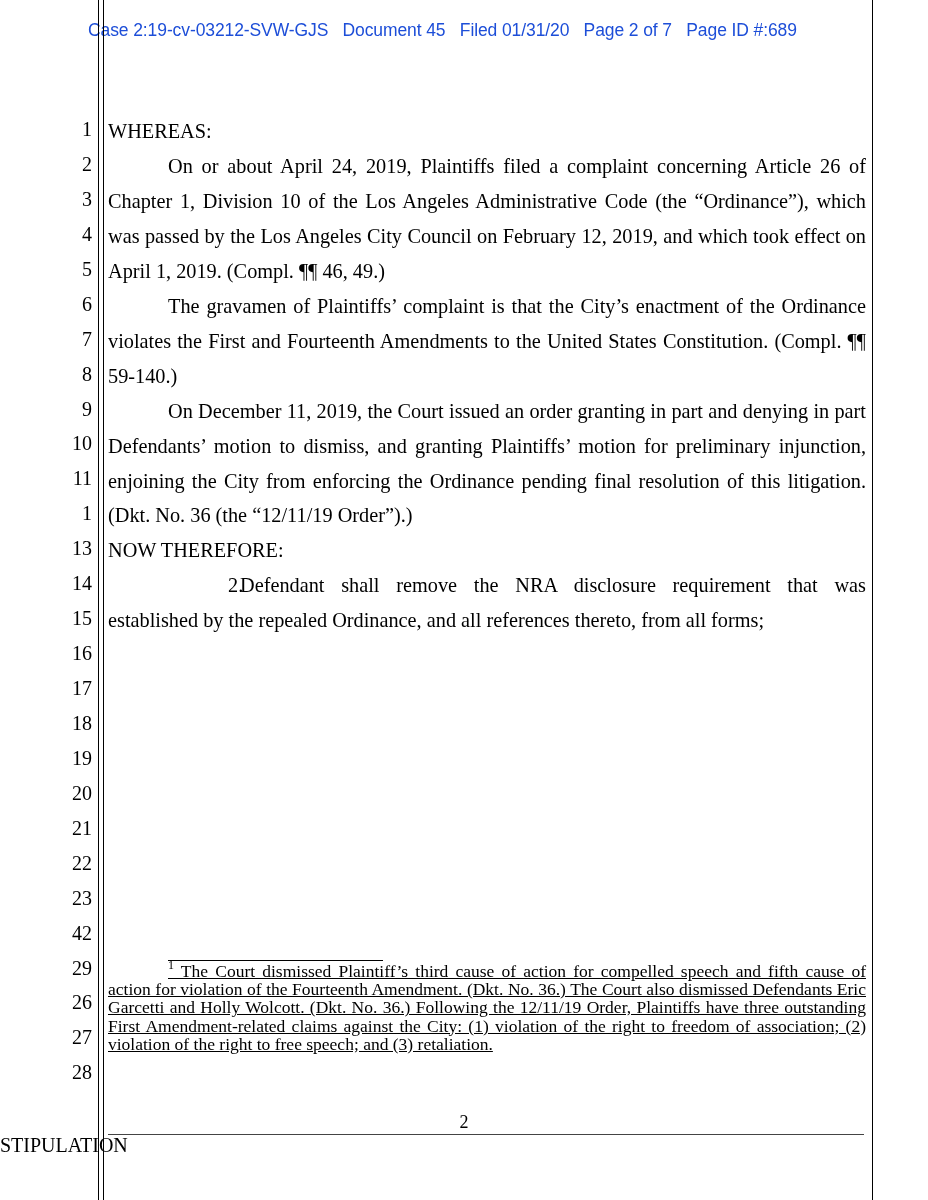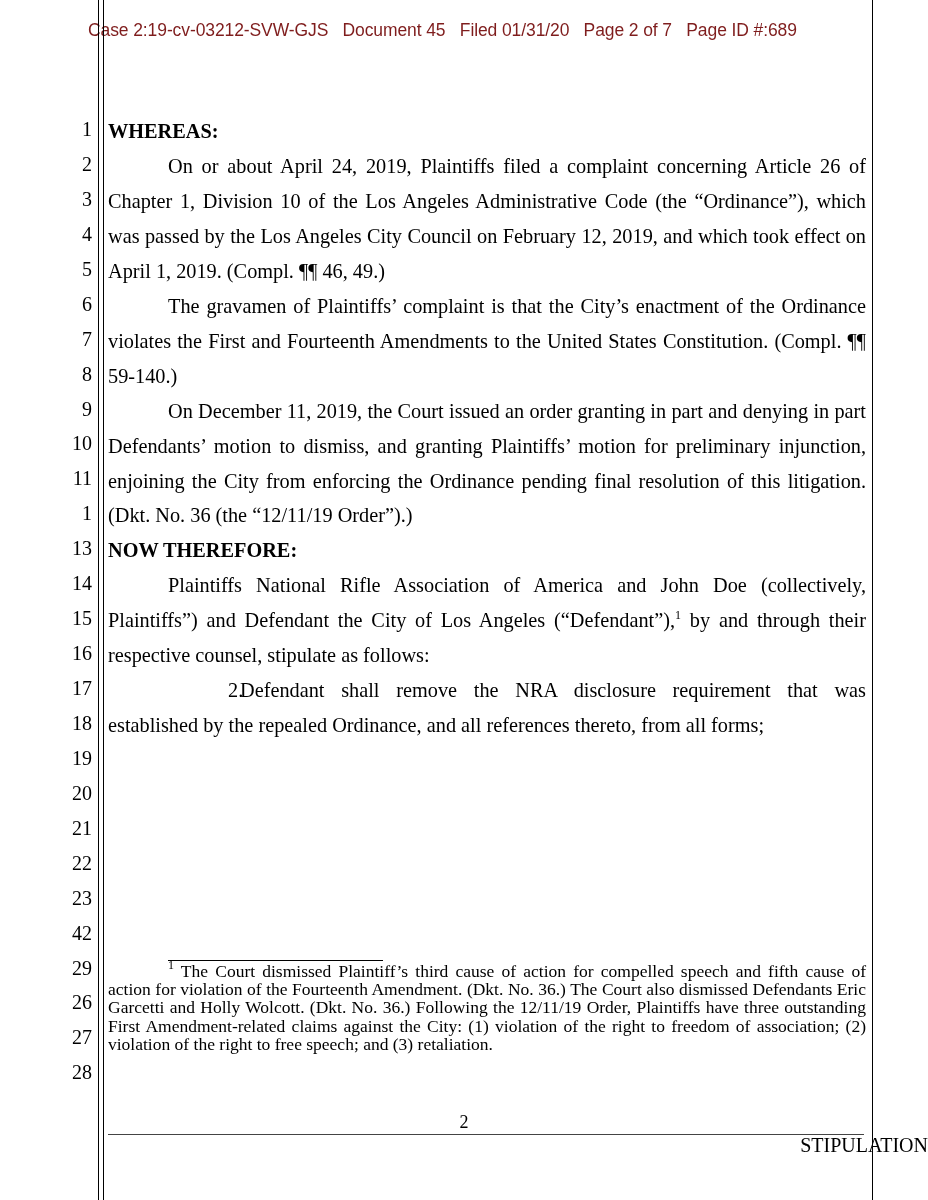--- a/index.html
+++ b/index.html
@@ -1,38 +1,38 @@
 <!DOCTYPE html>
 <html><head>
 <meta charset="utf-8">
 <style>
   html, body { margin: 0; padding: 0; background: #ffffff; }
   body { width: 928px; height: 1200px; position: relative; overflow: hidden;
          font-family: "Liberation Serif", "DejaVu Serif", serif; color: #000; }
   .header { position: absolute; left: 88px; top: 20px; width: 770px;
             font-family: "Liberation Sans", "DejaVu Sans", sans-serif;
-            font-size: 17.5px; color: #7f1d1d; white-space: pre; letter-spacing: -0.1px; }
+            font-size: 17.5px; color: #1d4ed8; white-space: pre; letter-spacing: -0.1px; }
   .vline { position: absolute; top: 0; width: 1px; background: #000; height: 1200px; }
   .linenos { position: absolute; left: 60px; top: 114px; width: 32px; }
   .lineno { height: 34.95px; line-height: 30px; font-size: 20px; text-align: right; }
   .body-text { position: absolute; left: 108px; top: 114px; width: 758px;
                font-size: 20.3px; line-height: 34.95px; }
   .body-text p { margin: 0; text-align: justify; }
   .body-text p.last-just { text-align-last: justify; }
   .indent { text-indent: 60px; }
-  .heading { font-weight: bold; }
+  .heading { font-weight: normal; }
   .num { display: inline-block; width: 72px; }
   sup { font-size: 12px; line-height: 0; vertical-align: 8px; }
   .fn-rule { position: absolute; left: 168px; top: 960px; width: 215px; height: 1px; background: #000; }
   .footnote { position: absolute; left: 108px; top: 962px; width: 758px;
               font-size: 17.5px; line-height: 18.2px; text-align: justify; }
-  .footnote .first { text-indent: 60px; }
+  .footnote .first { text-indent: 60px; text-decoration: underline; }
   .footer-pg { position: absolute; left: 0; width: 928px; top: 1112px; text-align: center; font-size: 18px; }
   .footer-rule { position: absolute; left: 108px; width: 756px; top: 1134px; height: 1px; background: #444; }
-  .footer-title { position: absolute; left: 0; width: 928px; top: 1134px; text-align: right; font-size: 20px; }
+  .footer-title { position: absolute; left: 0; width: 928px; top: 1134px; text-align: left; font-size: 20px; }
 </style>
 </head>
 <body>
 
 <div class="header">Case 2:19-cv-03212-SVW-GJS   Document 45   Filed 01/31/20   Page 2 of 7   Page ID #:689</div>
 
 <div class="vline" style="left:98px"></div>
 <div class="vline" style="left:103px"></div>
 <div class="vline" style="left:872px"></div>
 
@@ -66,21 +66,20 @@
     <div class="lineno">27</div>
     <div class="lineno">28</div>
   </div>
 
 <div class="body-text">
   <p class="heading">WHEREAS:</p>
   <p class="indent">On or about April 24, 2019, Plaintiffs filed a complaint concerning Article 26 of Chapter 1, Division 10 of the Los Angeles Administrative Code (the “Ordinance”), which was passed by the Los Angeles City Council on February 12, 2019, and which took effect on April 1, 2019. (Compl. ¶¶ 46, 49.)</p>
   <p class="indent">The gravamen of Plaintiffs’ complaint is that the City’s enactment of the Ordinance violates the First and Fourteenth Amendments to the United States Constitution. (Compl. ¶¶ 59-140.)</p>
   <p class="indent">On December 11, 2019, the Court issued an order granting in part and denying in part Defendants’ motion to dismiss, and granting Plaintiffs’ motion for preliminary injunction, enjoining the City from enforcing the Ordinance pending final resolution of this litigation. (Dkt. No. 36 (the “12/11/19 Order”).)</p>
   <p class="heading">NOW THEREFORE:</p>
-  <p class="indent"><span>Plaintiffs National Rifle Association of America and John Doe (collectively, Plaintiffs”) and Defendant the City of Los Angeles (“Defendant”),</span><sup>1</sup><span> by and through their respective counsel, stipulate as follows:</span></p>
   <p class="indent"><span class="num">2.</span><span>Defendant shall remove the NRA disclosure requirement that was established by the repealed Ordinance, and all references thereto, from all forms;</span></p>
 </div>
 
 <div class="fn-rule"></div>
 <div class="footnote">
   <p class="first" style="margin:0"><sup>1</sup><span> The Court dismissed Plaintiff’s third cause of action for compelled speech and fifth cause of action for violation of the Fourteenth Amendment.  (Dkt. No. 36.)  The Court also dismissed Defendants Eric Garcetti and Holly Wolcott.  (Dkt. No. 36.)  Following the 12/11/19 Order, Plaintiffs have three outstanding First Amendment-related claims against the City: (1) violation of the right to freedom of association; (2) violation of the right to free speech; and (3) retaliation.</span></p>
 </div>
 
 <div class="footer-pg">2</div>
 <div class="footer-rule"></div>

